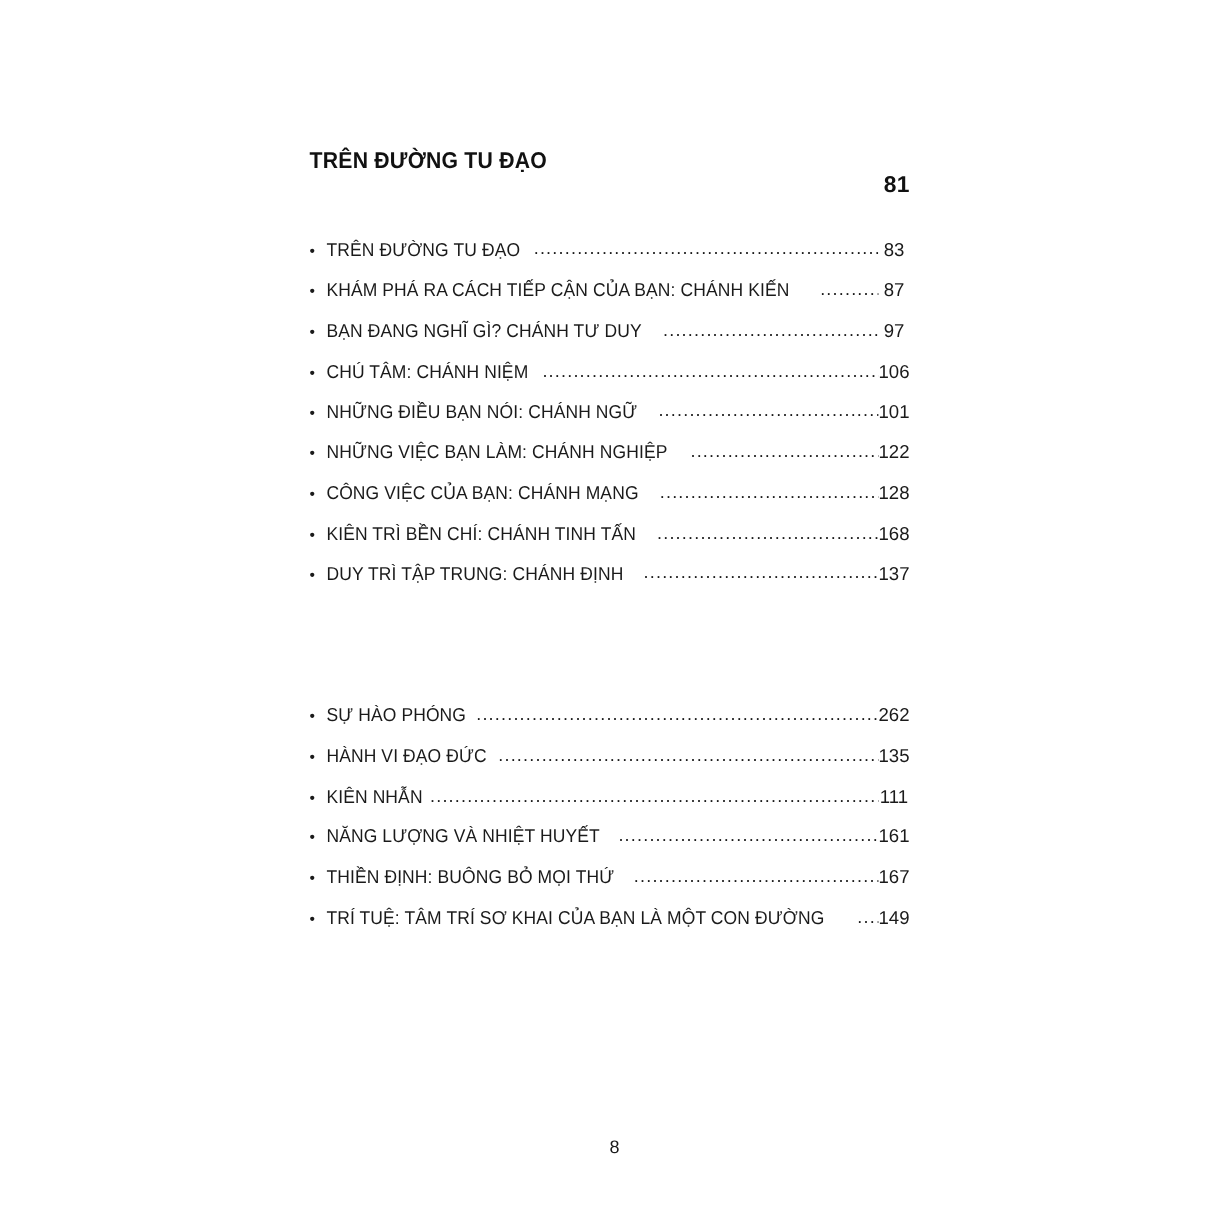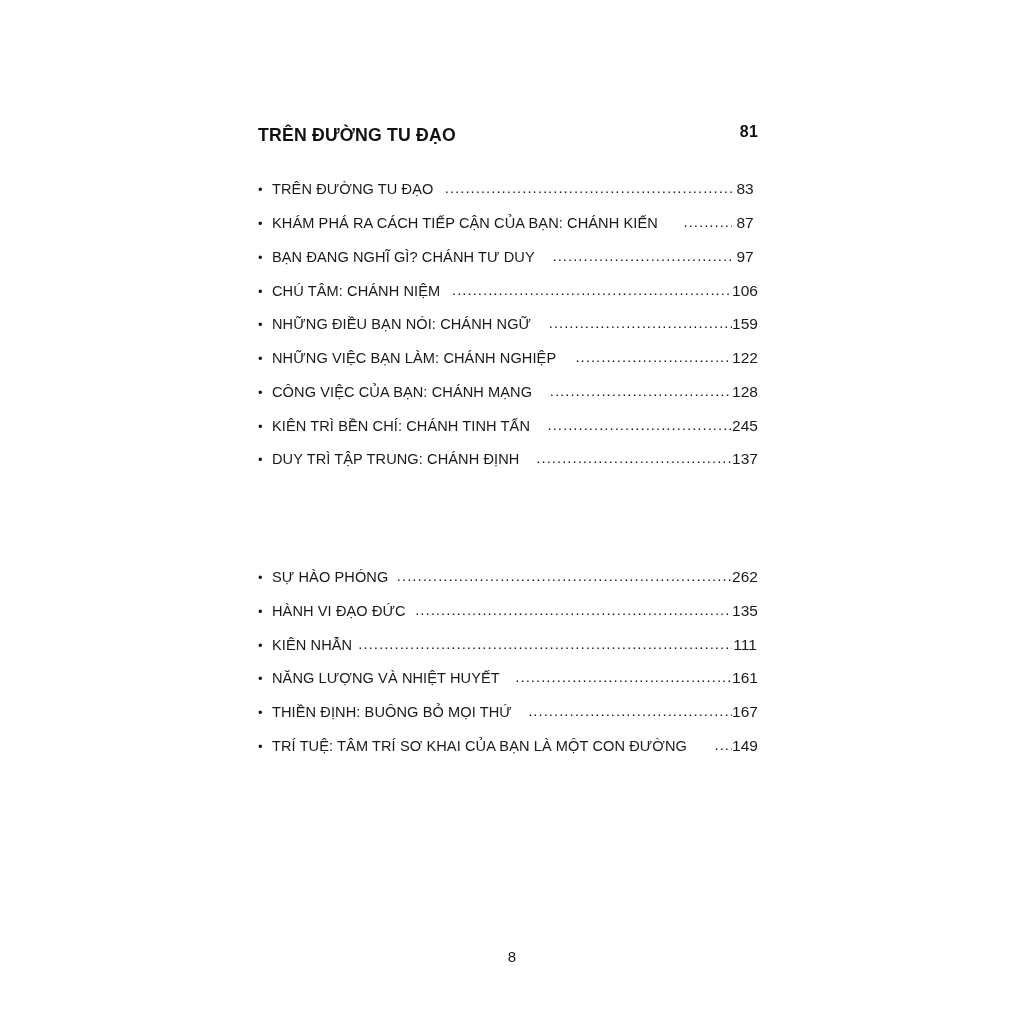--- a/index.html
+++ b/index.html
@@ -46,23 +46,24 @@
     font-stretch: condensed;
     transform: scaleX(0.93);
     transform-origin: left center;
   }
   .section-head .title .line {
     display: block;
     white-space: nowrap;
   }
   .section-head .page-num {
     font-weight: bold;
-    font-size: 16px;
+    font-size: 19px;
     white-space: nowrap;
     padding-left: 10px;
+    margin-top: 20px;
   }
 
   
   .entries {
     margin-top: 30px;
   }
   .entry {
     display: flex;
     align-items: baseline;
     font-size: 15.5px;
@@ -151,39 +152,39 @@
       <div class="entry">
         <span class="bullet">•</span>
         <span class="label">CHÚ TÂM: CHÁNH NIỆM</span>
         <span class="leader">..................................................................................................</span>
         <span class="num">106</span>
       </div>
       <div class="entry">
         <span class="bullet">•</span>
         <span class="label">NHỮNG ĐIỀU BẠN NÓI: CHÁNH NGỮ</span>
         <span class="leader">..................................................................................................</span>
-        <span class="num">159</span>
+        <span class="num">101</span>
       </div>
       <div class="entry">
         <span class="bullet">•</span>
         <span class="label">NHỮNG VIỆC BẠN LÀM: CHÁNH NGHIỆP</span>
         <span class="leader">..................................................................................................</span>
         <span class="num">122</span>
       </div>
       <div class="entry">
         <span class="bullet">•</span>
         <span class="label">CÔNG VIỆC CỦA BẠN: CHÁNH MẠNG</span>
         <span class="leader">..................................................................................................</span>
         <span class="num">128</span>
       </div>
       <div class="entry">
         <span class="bullet">•</span>
         <span class="label">KIÊN TRÌ BỀN CHÍ: CHÁNH TINH TẤN</span>
         <span class="leader">..................................................................................................</span>
-        <span class="num">245</span>
+        <span class="num">168</span>
       </div>
       <div class="entry">
         <span class="bullet">•</span>
         <span class="label">DUY TRÌ TẬP TRUNG: CHÁNH ĐỊNH</span>
         <span class="leader">..................................................................................................</span>
         <span class="num">137</span>
       </div>
     </div>
 
     <div class="gap"></div>

